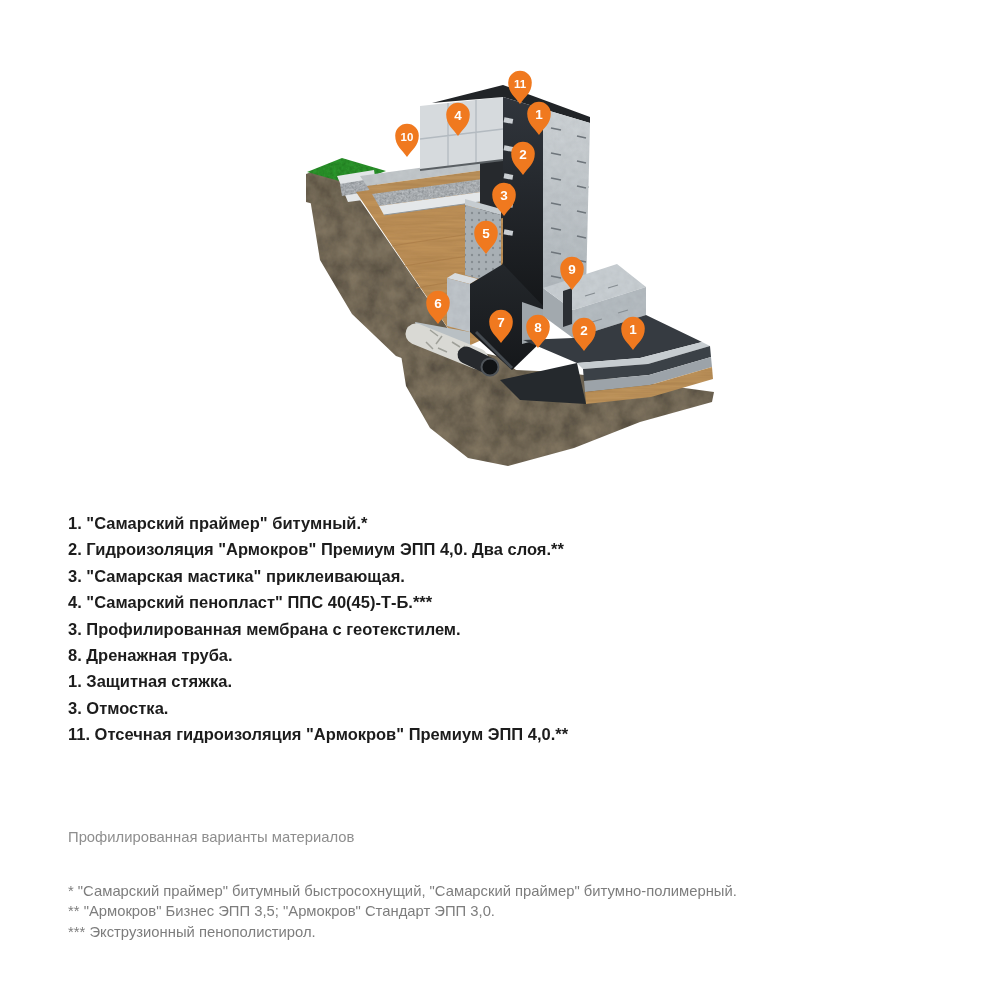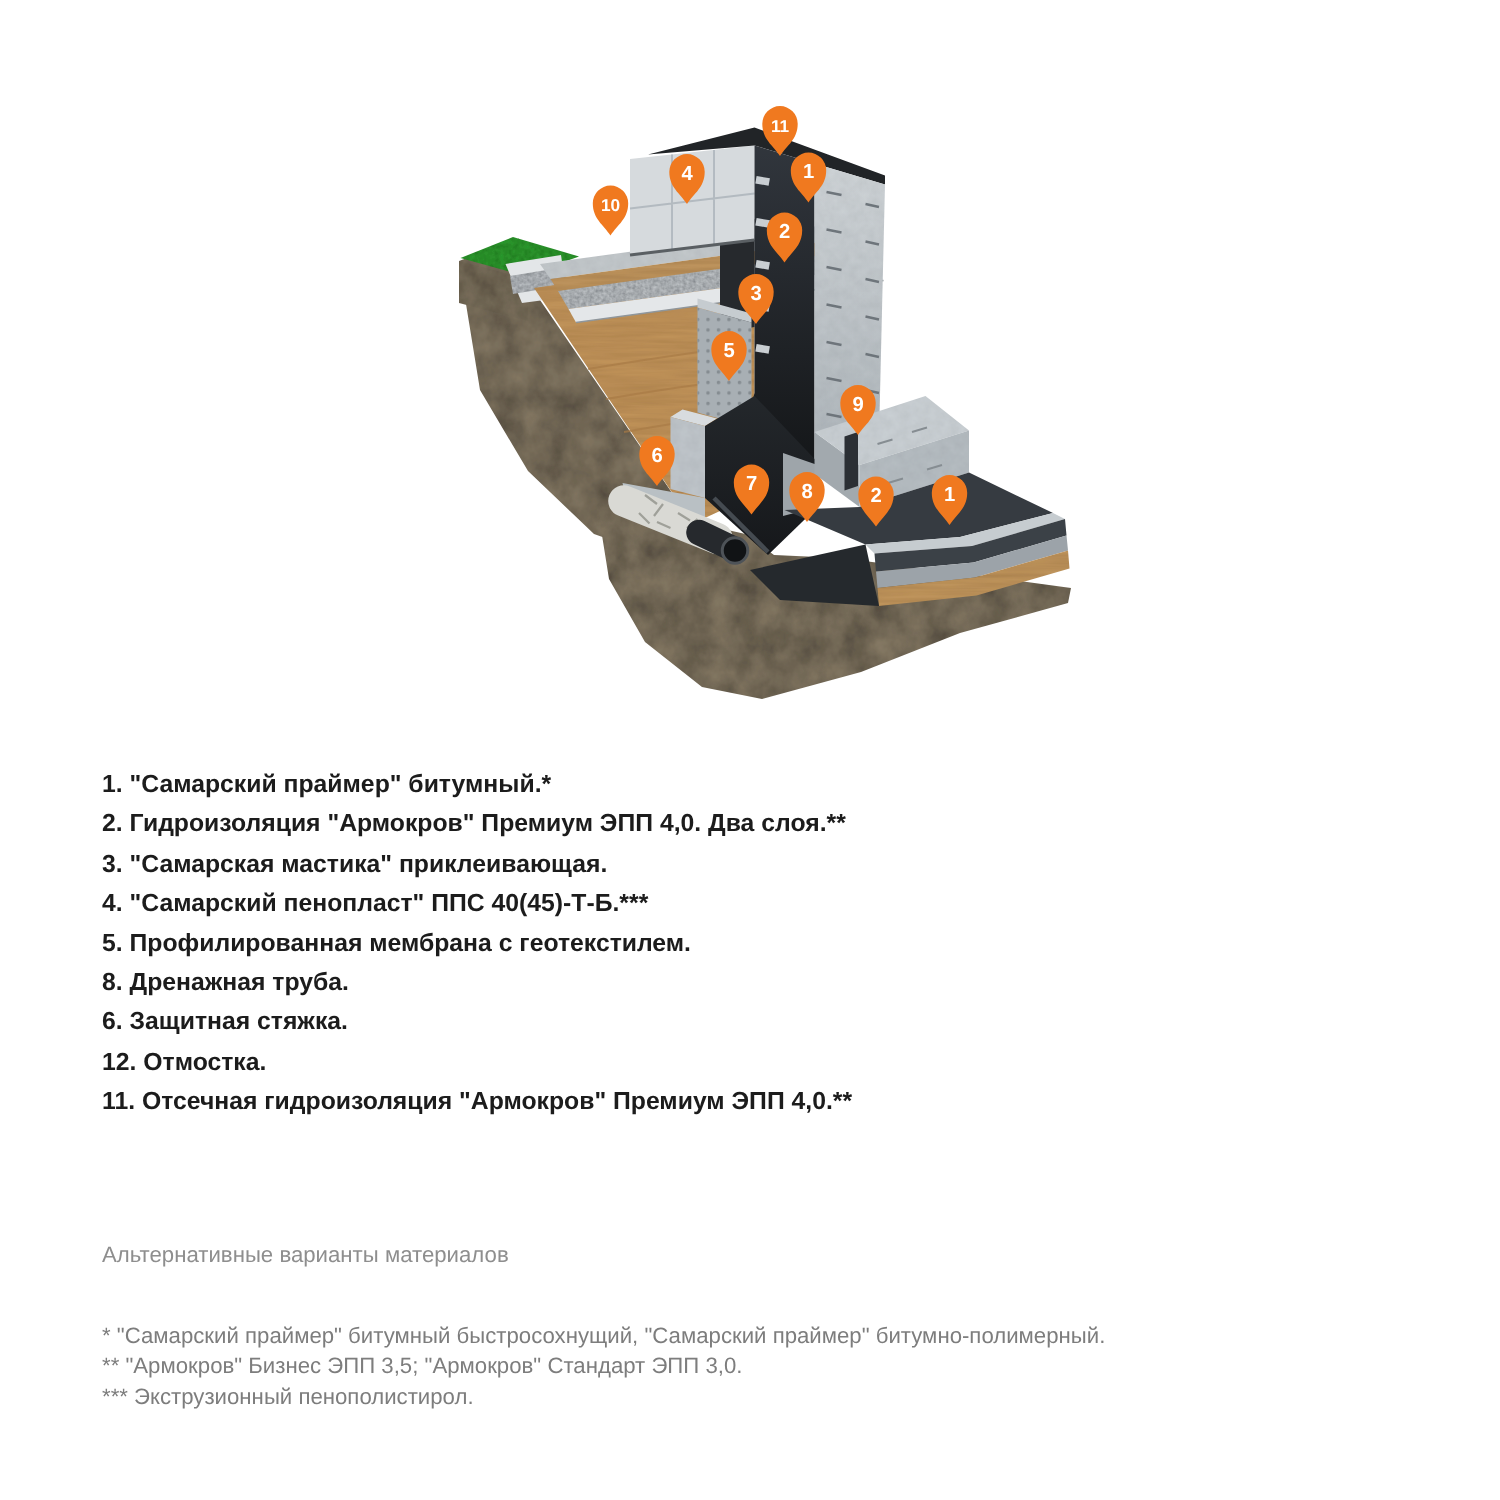--- a/index.html
+++ b/index.html
@@ -195,28 +195,28 @@
           <text y="4.8" text-anchor="middle" fill="#FFFFFF" font-size="13.5" font-weight="700" font-family="&quot;Liberation Sans&quot;, sans-serif">1</text>
         </g>
       </g>
   </svg>
 
   <ul class="legend">
       <li>1. "Самарский праймер" битумный.*</li>
       <li>2. Гидроизоляция "Армокров" Премиум ЭПП 4,0. Два слоя.**</li>
       <li>3. "Самарская мастика" приклеивающая.</li>
       <li>4. "Самарский пенопласт" ППС 40(45)-Т-Б.***</li>
-      <li>5. Профилированная мембрана с геотекстилем.</li>
+      <li>3. Профилированная мембрана с геотекстилем.</li>
       <li>8. Дренажная труба.</li>
-      <li>6. Защитная стяжка.</li>
-      <li>12. Отмостка.</li>
+      <li>1. Защитная стяжка.</li>
+      <li>3. Отмостка.</li>
       <li>11. Отсечная гидроизоляция "Армокров" Премиум ЭПП 4,0.**</li>
     </ul>
 
-  <div class="alt-heading">Альтернативные варианты материалов</div>
+  <div class="alt-heading">Профилированная варианты материалов</div>
 
   <div class="footnotes">
       <div>* "Самарский праймер" битумный быстросохнущий, "Самарский праймер" битумно-полимерный.</div>
       <div>** "Армокров" Бизнес ЭПП 3,5; "Армокров" Стандарт ЭПП 3,0.</div>
       <div>*** Экструзионный пенополистирол.</div>
     </div>
 
 </div>
 
 </body></html>

